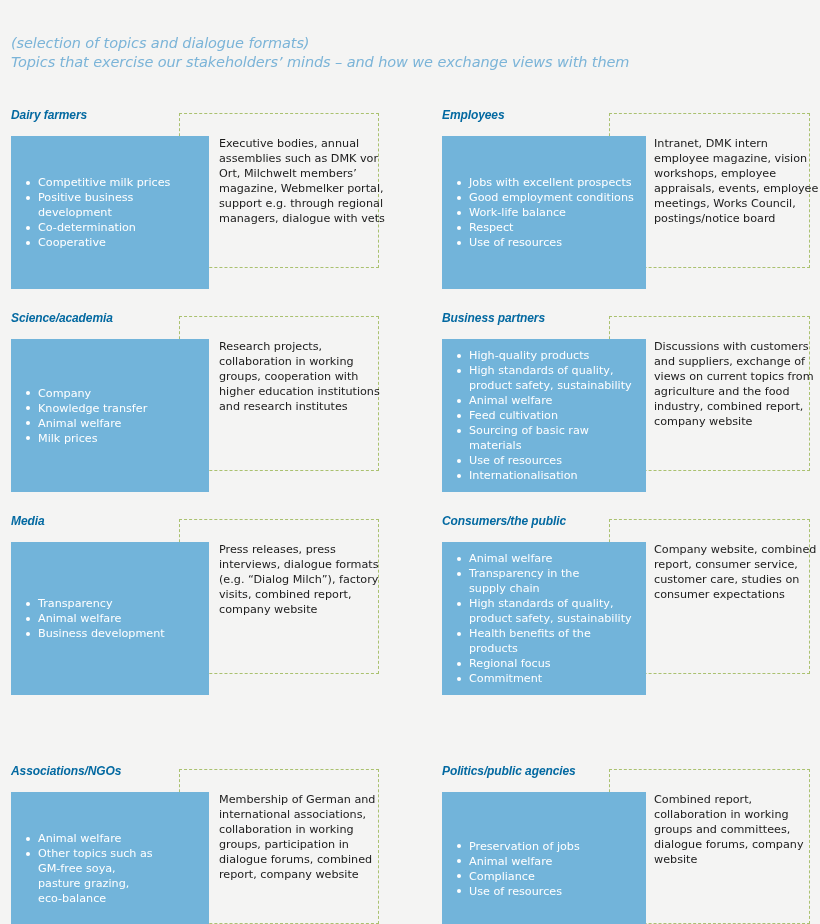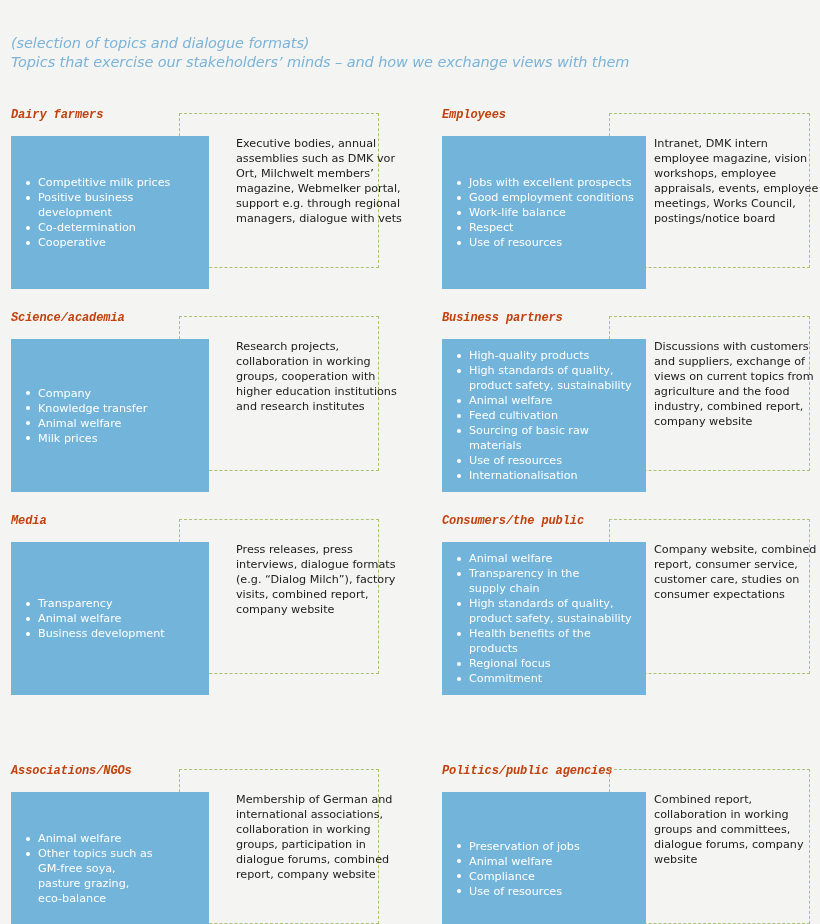--- a/index.html
+++ b/index.html
@@ -46,26 +46,26 @@
   }
   .panel.col-left  { left: 11px; }
   .panel.col-right { left: 442px; }
 
   .panel.row-0 { top: 0px; }
   .panel.row-1 { top: 203px; }
   .panel.row-2 { top: 406px; }
   .panel.row-3 { top: 609px; margin-top: 47px; }
 
   .panel-heading {
-    font-family: Liberation Mono, monospace;
+    font-family: Liberation Sans, sans-serif;
     font-style: italic;
     font-weight: bold;
     font-size: 12px;
     line-height: 14px;
-    color: #c2410c;
+    color: #0369a1;
     margin: 0 0 14px 0;
     letter-spacing: -0.1px;
     white-space: nowrap;
   }
 
   .panel-body {
     position: relative;
     height: 155px;
   }
 
@@ -75,21 +75,21 @@
     left: 168px;
     top: -23px;
     width: 200px;
     height: 155px;
     border: 1px dashed #aac16f;
     box-sizing: border-box;
     background: transparent;
   }
   .dialogue-text {
     position: absolute;
-    left: 225px;
+    left: 208px;
     top: 0px;
     width: 168px;
     font-family: "DejaVu Sans", sans-serif;
     font-size: 11.2px;
     line-height: 15px;
     color: #1b1b1b;
     white-space: pre-line;
   }
 
   

